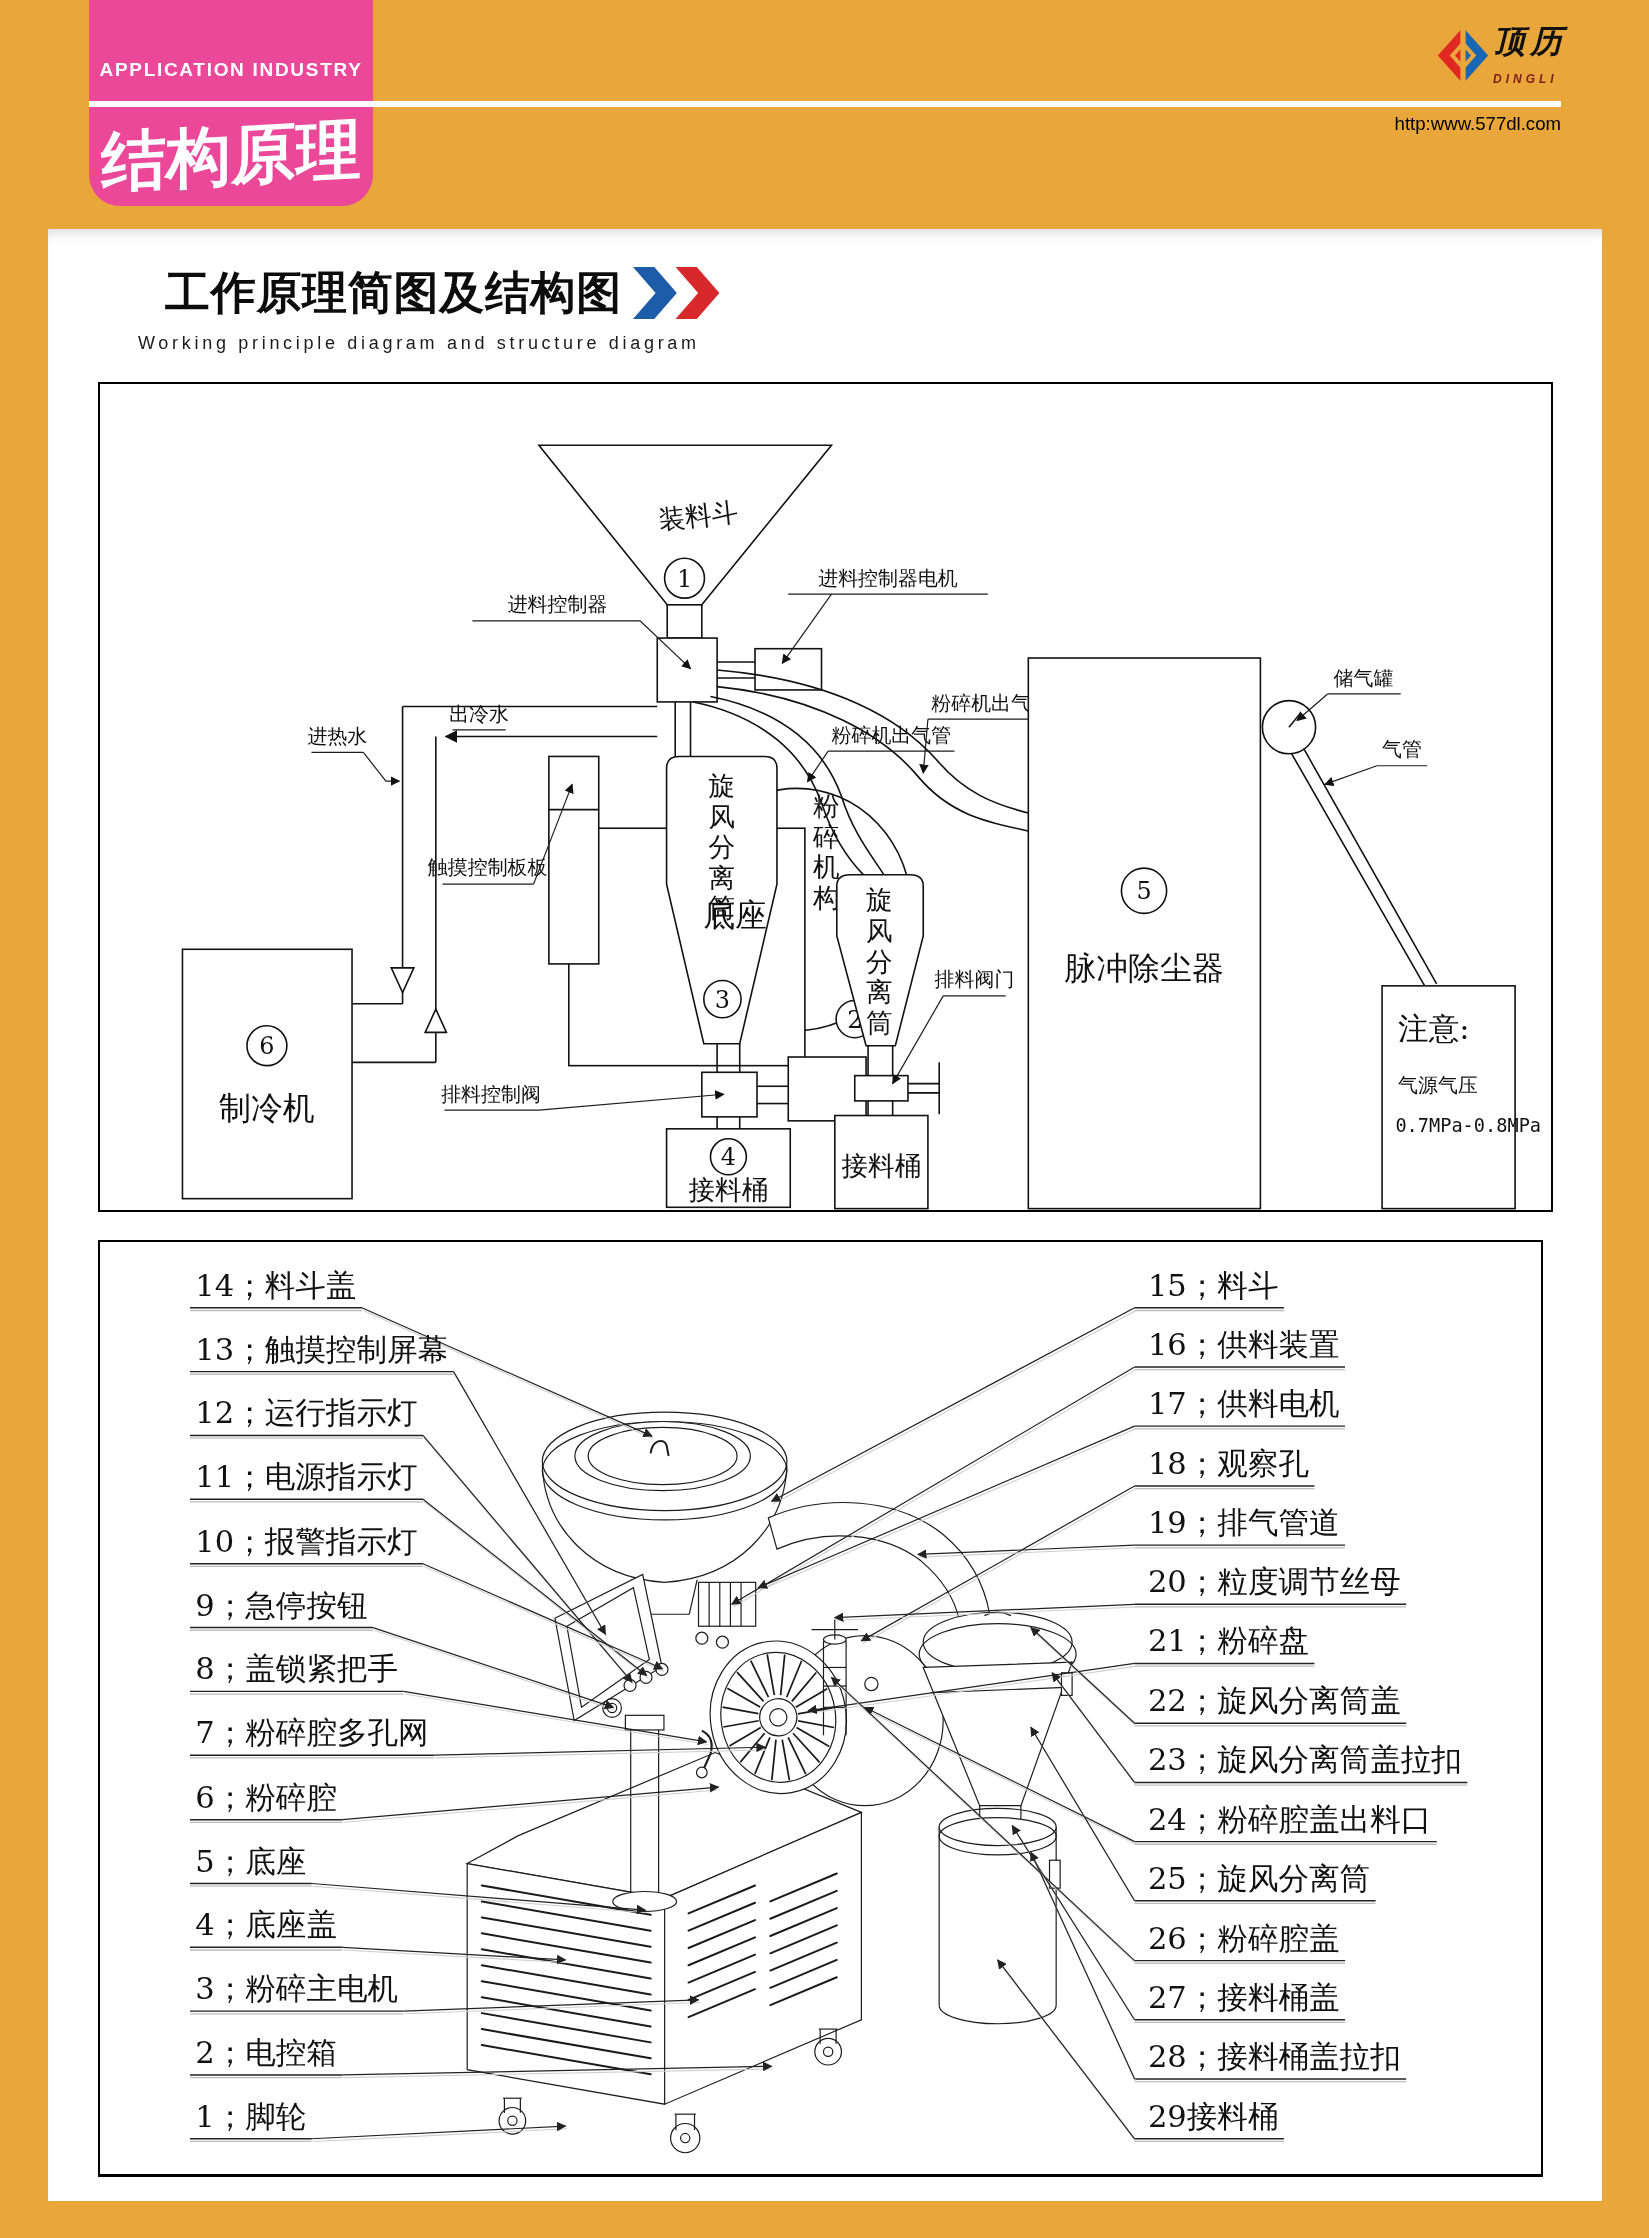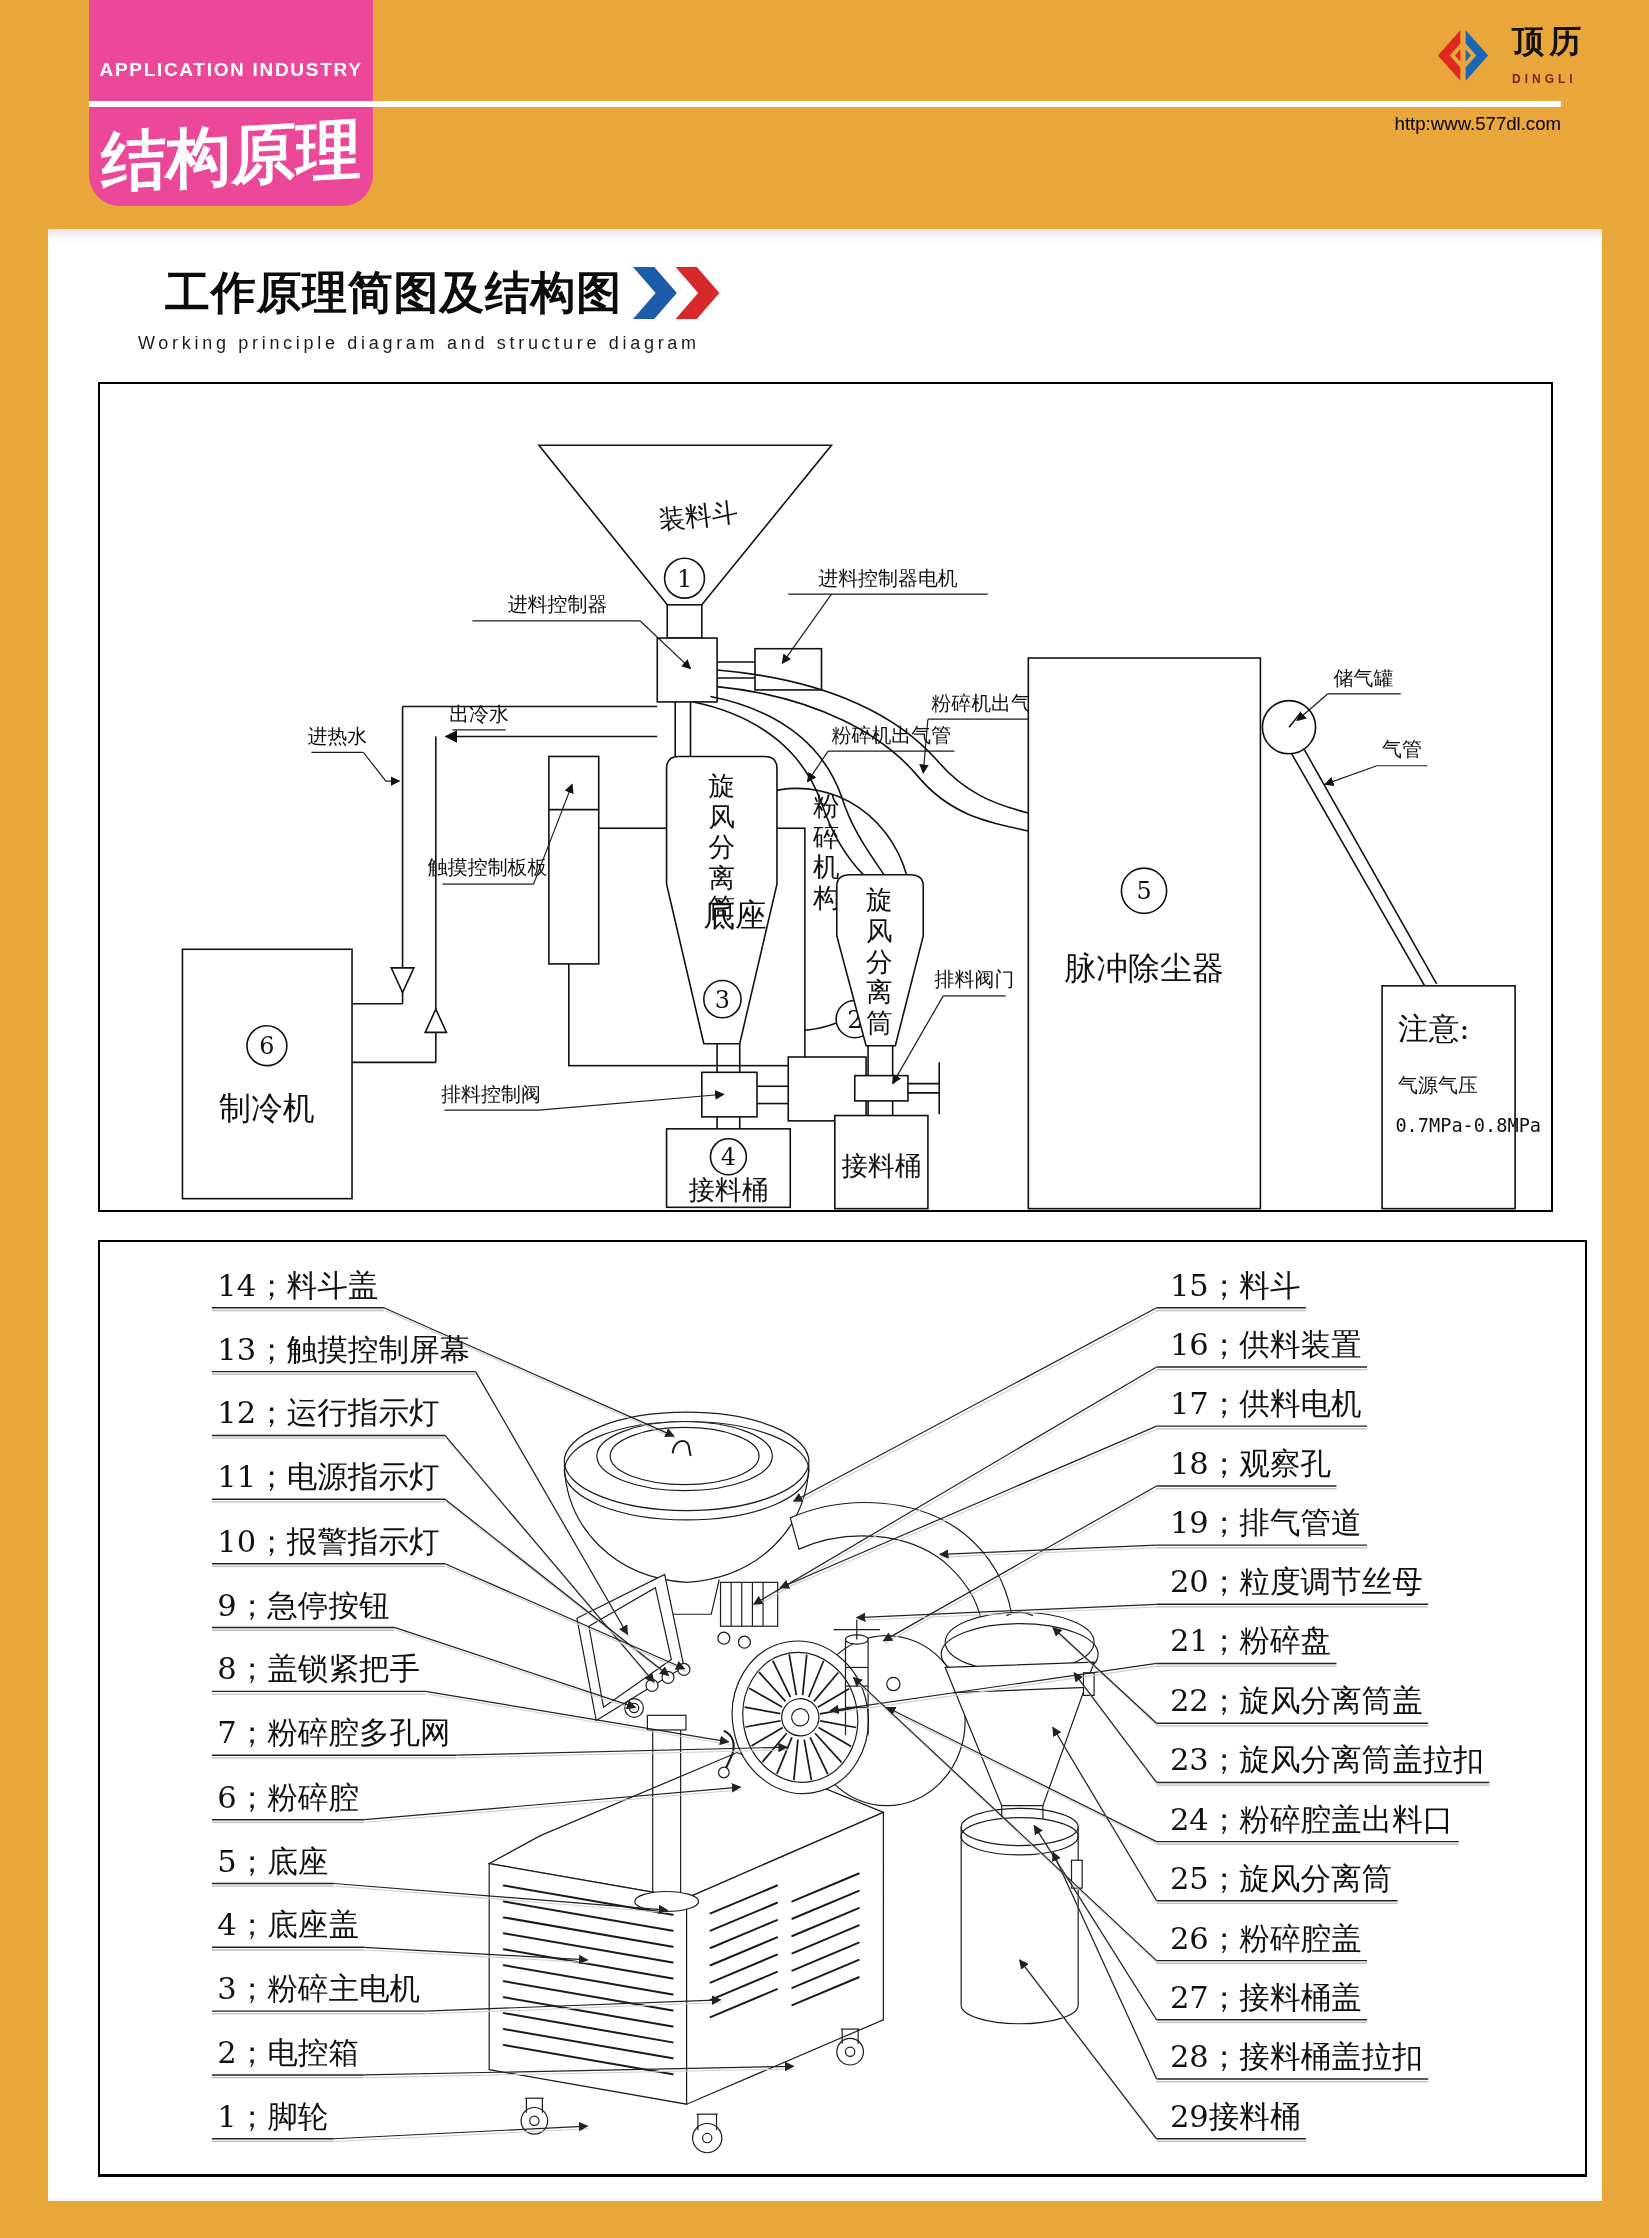--- a/index.html
+++ b/index.html
@@ -7,34 +7,34 @@
   .white-area{position:absolute;left:48px;top:229px;width:1554px;height:1972px;background:#ffffff;
               box-shadow:inset 0 10.6px 13.3px -9.3px rgba(0,0,0,.20);}
   
   .badge{position:absolute;left:89px;top:0;width:284px;height:206px;background:#ec4899;
          border-radius:0 0 31px 31px;z-index:3;}
   .badge-top{position:absolute;left:0;width:100%;top:59px;text-align:center;color:#fff;
              font-size:19px;letter-spacing:1.7px;font-weight:600;white-space:nowrap;}
   .badge-title{position:absolute;left:0;width:100%;top:112px;text-align:center;color:#fff;
                font-size:65px;font-weight:bold;transform:rotate(-3deg) skewX(-3deg);white-space:nowrap;}
   .white-line{position:absolute;left:89px;top:101px;width:1472px;height:6px;background:#fff;z-index:4;}
-  .logo{position:absolute;left:1435px;top:25px;display:flex;align-items:center;gap:21px;z-index:3;}
+  .logo{position:absolute;left:1435px;top:25px;display:flex;align-items:center;gap:2px;z-index:3;font-style:italic;}
   .logo-txt{display:flex;flex-direction:column;align-items:flex-start;line-height:1;}
   .logo-cn{font-size:32px;font-weight:bold;color:#111;letter-spacing:5.3px;}
   .logo-en{font-size:12px;font-weight:bold;color:#7f1d1d;letter-spacing:4px;margin-top:16px;}
   .url{position:absolute;top:113px;right:88px;color:#000000;font-size:18.6px;z-index:4;}
   
   .title-cn{position:absolute;left:136px;top:263px;font-size:45px;font-weight:bold;color:#0c0c0c;
             letter-spacing:0.7px;z-index:5;white-space:nowrap;margin-left:29px;}
   .chevrons{position:absolute;left:633px;top:267px;z-index:5;}
   .title-en{position:absolute;left:138px;top:333px;font-size:18px;letter-spacing:3.7px;color:#1b1b1b;z-index:5;white-space:nowrap;}
   
   .dbox{position:absolute;background:#fff;border:2px solid #000;z-index:5;}
   #schematic-box{left:98px;top:382px;width:1451px;height:826px;}
-  #structure-box{left:98px;top:1240px;width:1441px;height:932px;border-bottom-width:3.3px;padding-left:44px;}
+  #structure-box{left:98px;top:1240px;width:1441px;height:932px;border-bottom-width:3.3px;}
   .dbox svg{position:absolute;left:0;top:0;width:100%;height:100%;}
   
   text{fill:#111;}
   .dlabel{font-family:"DejaVu Serif","Liberation Serif",serif;font-size:30px;}
   .dmid{font-family:"DejaVu Serif","Liberation Serif",serif;font-size:40px;}
   .dbig{font-family:"DejaVu Serif","Liberation Serif",serif;font-size:48px;}
   .dnum{font-family:"DejaVu Serif","Liberation Serif",serif;font-size:36px;}
   .dnote{font-family:"DejaVu Serif","Liberation Serif",serif;font-size:46px;}
   .dmono{font-family:"DejaVu Sans Mono","Liberation Mono",monospace;font-size:28px;}
   .plabel{font-family:"DejaVu Serif","Liberation Serif",serif;font-size:46px;}

